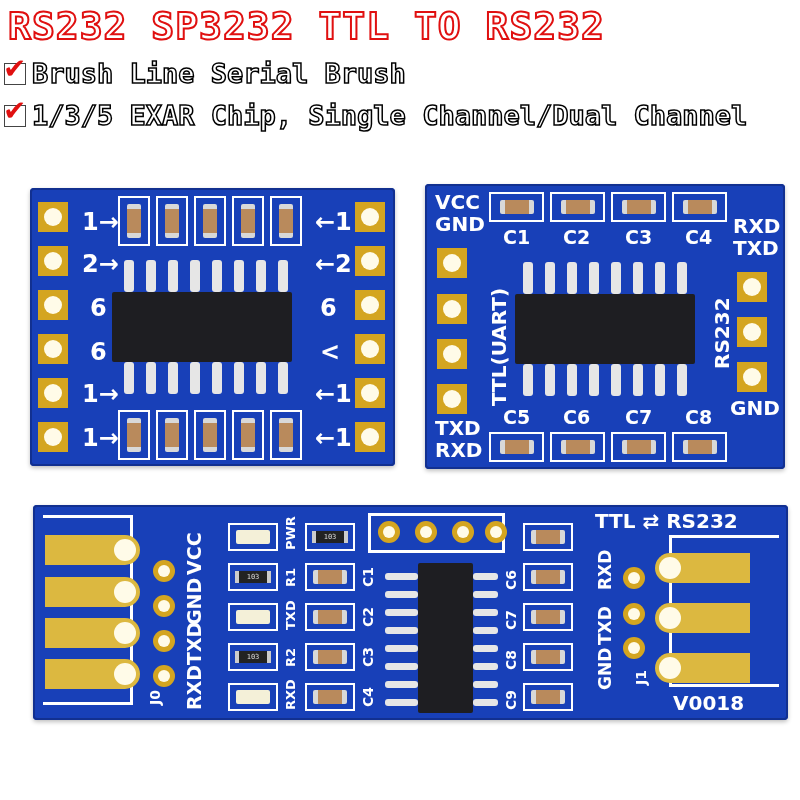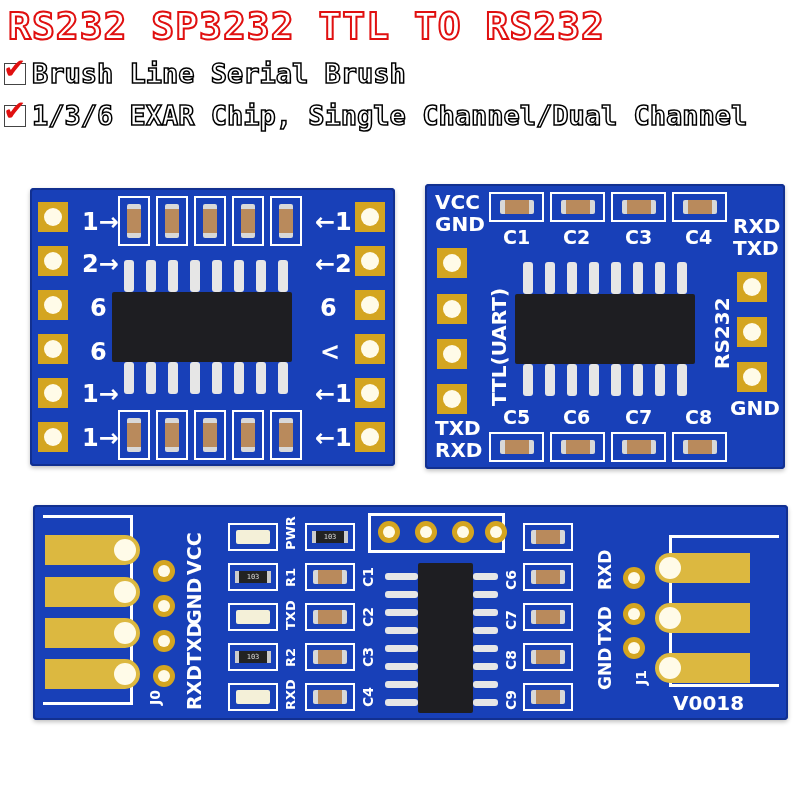--- a/index.html
+++ b/index.html
@@ -38,21 +38,21 @@
 </head>
 <body>
 
 <div class="headline">RS232 SP3232 TTL TO RS232</div>
 <div class="feature" style="top:58px">
   <span class="cb"></span>
   <span>Brush Line Serial Brush</span>
 </div>
 <div class="feature" style="top:100px">
   <span class="cb"></span>
-  <span>1/3/6 EXAR Chip, Single Channel/Dual Channel</span>
+  <span>1/3/5 EXAR Chip, Single Channel/Dual Channel</span>
 </div>
 
 <div class="pcb" style="left:30px;top:188px;width:365px;height:278px">
   <div class="pad" style="left:8px;top:14px"></div>
   <div class="pad" style="left:8px;top:58px"></div>
   <div class="pad" style="left:8px;top:102px"></div>
   <div class="pad" style="left:8px;top:146px"></div>
   <div class="pad" style="left:8px;top:190px"></div>
   <div class="pad" style="left:8px;top:234px"></div>
   <div class="pad" style="left:325px;top:14px"></div>
@@ -290,20 +290,21 @@
   <div class="capbox" style="left:490px;top:98px;width:50px;height:28px">
       <div class="cap"></div>
     </div>
   <div class="capbox" style="left:490px;top:138px;width:50px;height:28px">
       <div class="cap"></div>
     </div>
   <div class="capbox" style="left:490px;top:178px;width:50px;height:28px">
       <div class="cap"></div>
     </div>
 
+  <div class="silk" style="left:562px;top:4px;font-size:20px">TTL ⇄ RS232</div>
   <div class="silk vert" style="left:562px;top:85px;font-size:17px">RXD</div>
   <div class="silk vert" style="left:562px;top:140px;font-size:17px">TXD</div>
   <div class="silk vert" style="left:562px;top:185px;font-size:17px">GND</div>
   <div class="hole" style="left:590px;top:62px"></div>
   <div class="hole" style="left:590px;top:98px"></div>
   <div class="hole" style="left:590px;top:132px"></div>
   <div class="silk vert" style="left:600px;top:180px;font-size:14px">J1</div>
   <div style="position:absolute;left:636px;top:30px;width:110px;height:152px;border:3px solid #fff;border-right:none;box-sizing:border-box"></div>
   <div class="finger fingerR" style="left:622px;top:48px;width:95px"></div>
   <div class="finger fingerR" style="left:622px;top:98px;width:95px"></div>

